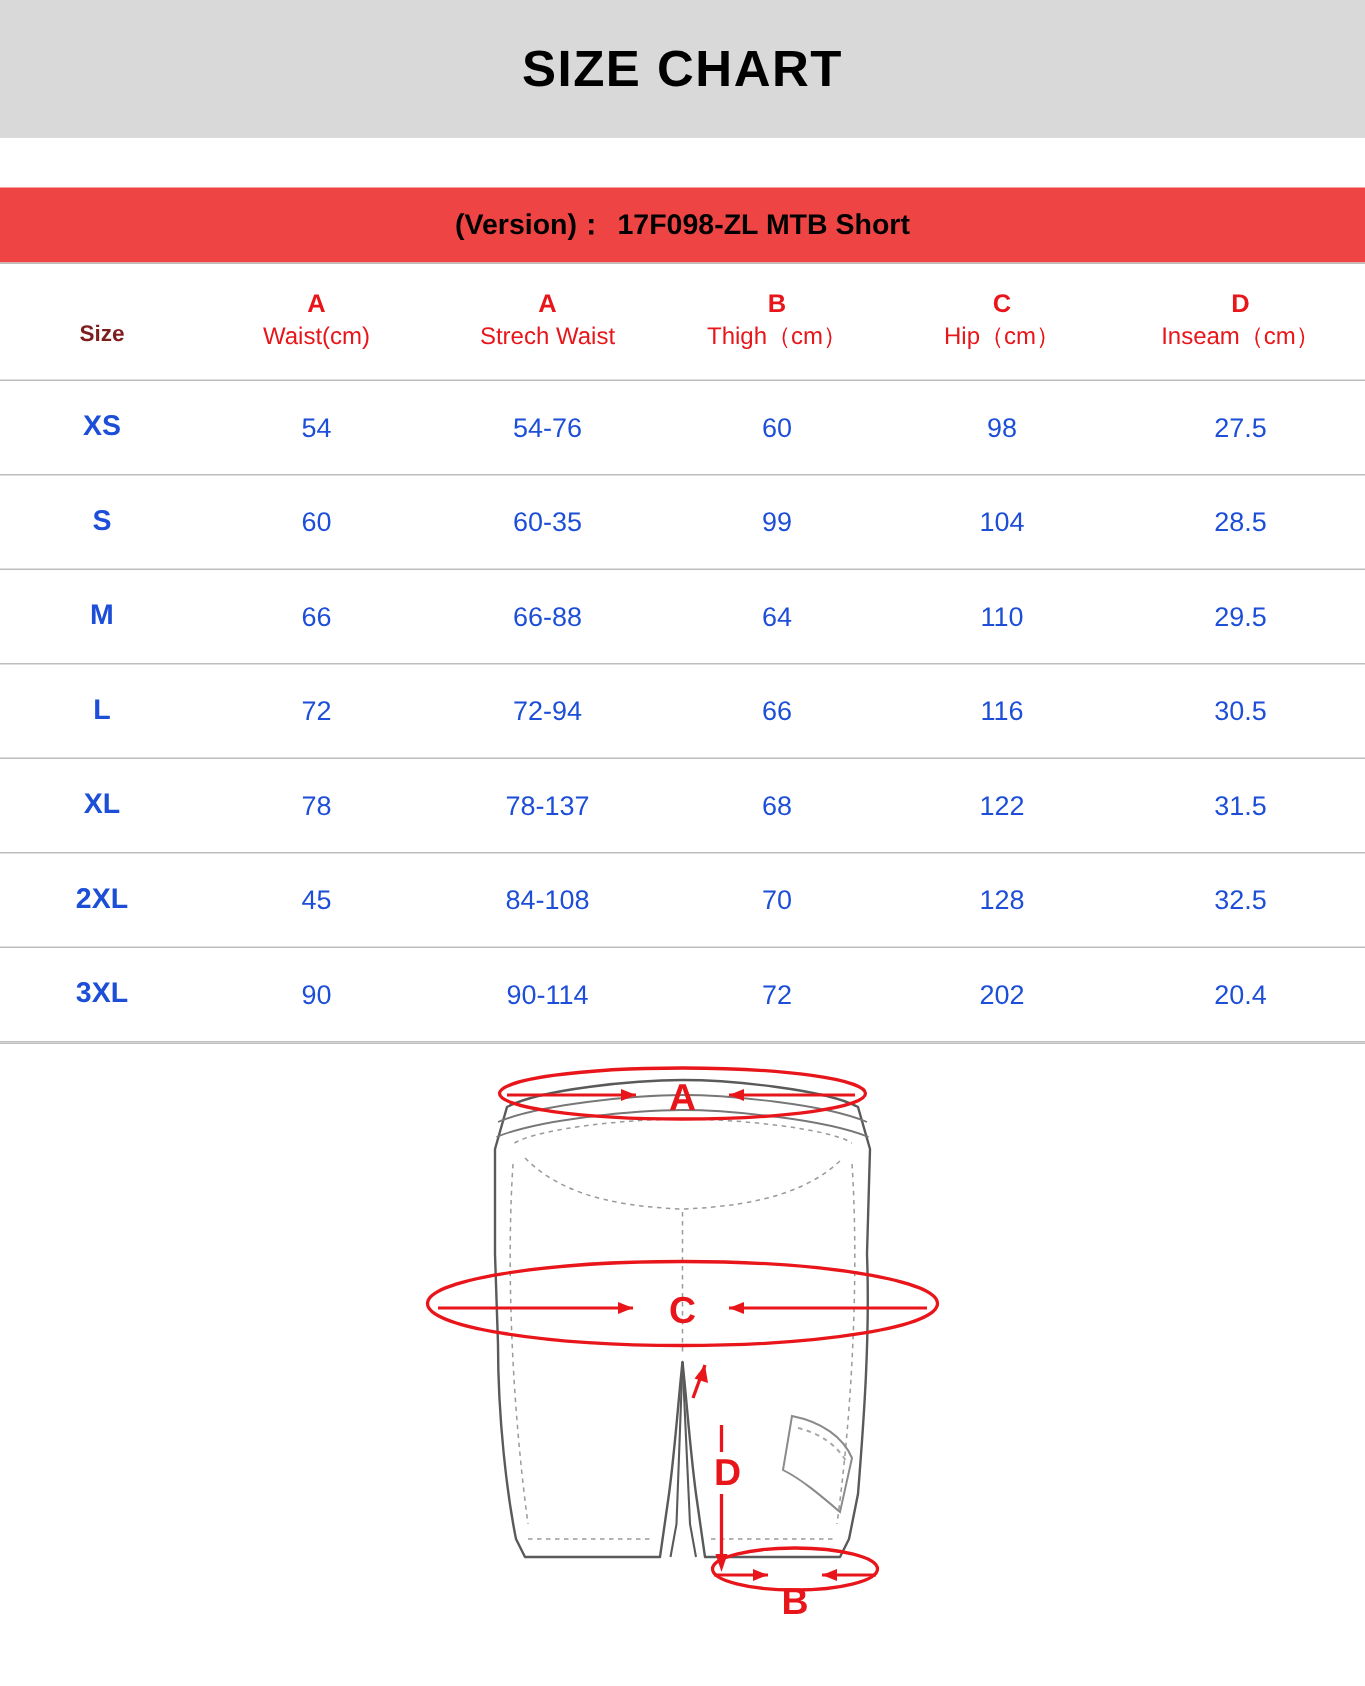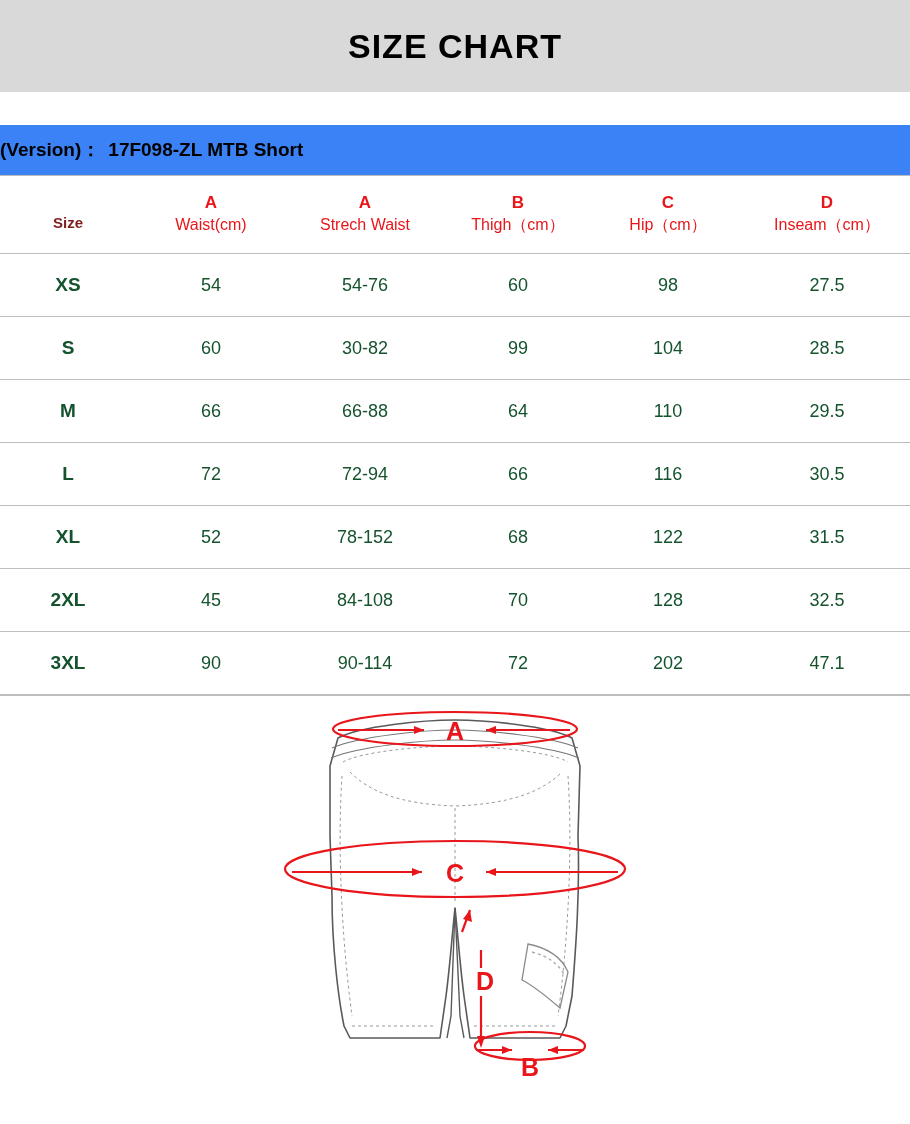--- a/index.html
+++ b/index.html
@@ -36,24 +36,24 @@
     color: #000000;
   }
   
   .gap-white {
     height: 33px;
     background: #ffffff;
   }
   
   .version-band {
     height: 50px;
-    background: #3b82f6;
+    background: #ef4444;
     display: flex;
     align-items: center;
-    justify-content: flex-start;
+    justify-content: center;
   }
   .version-band .version-text {
     font-size: 19px;
     font-weight: bold;
     color: #000000;
   }
   
   table.size-table {
     width: 910px;
     border-collapse: collapse;
@@ -97,21 +97,21 @@
     color: #7f1d1d;
     font-size: 15px;
     font-weight: bold;
     line-height: 20px;
     display: block;
     padding-top: 18px;
   }
   tbody td {
     height: 63px;
     font-size: 18px;
-    color: #14532d;
+    color: #1d4ed8;
   }
   tbody td.size-cell {
     font-weight: bold;
     font-size: 19px;
   }
   
   .diagram-wrap {
     width: 910px;
     height: 406px;
     background: #ffffff;
@@ -183,21 +183,21 @@
         <td class="size-cell">XS</td>
         <td>54</td>
         <td>54-76</td>
         <td>60</td>
         <td>98</td>
         <td>27.5</td>
       </tr>
       <tr>
         <td class="size-cell">S</td>
         <td>60</td>
-        <td>30-82</td>
+        <td>60-35</td>
         <td>99</td>
         <td>104</td>
         <td>28.5</td>
       </tr>
       <tr>
         <td class="size-cell">M</td>
         <td>66</td>
         <td>66-88</td>
         <td>64</td>
         <td>110</td>
@@ -206,41 +206,41 @@
       <tr>
         <td class="size-cell">L</td>
         <td>72</td>
         <td>72-94</td>
         <td>66</td>
         <td>116</td>
         <td>30.5</td>
       </tr>
       <tr>
         <td class="size-cell">XL</td>
-        <td>52</td>
-        <td>78-152</td>
+        <td>78</td>
+        <td>78-137</td>
         <td>68</td>
         <td>122</td>
         <td>31.5</td>
       </tr>
       <tr>
         <td class="size-cell">2XL</td>
         <td>45</td>
         <td>84-108</td>
         <td>70</td>
         <td>128</td>
         <td>32.5</td>
       </tr>
       <tr>
         <td class="size-cell">3XL</td>
         <td>90</td>
         <td>90-114</td>
         <td>72</td>
         <td>202</td>
-        <td>47.1</td>
+        <td>20.4</td>
       </tr>
     </tbody>
   </table>
 
   <div class="diagram-wrap">
     <svg width="910" height="405" viewBox="0 0 910 405" xmlns="http://www.w3.org/2000/svg">
 
       <g fill="#ffffff" stroke="#5a5a5a" stroke-width="1.6" stroke-linejoin="round">
         <path d="M338 42
                  C 360 30, 425 24, 455 24

